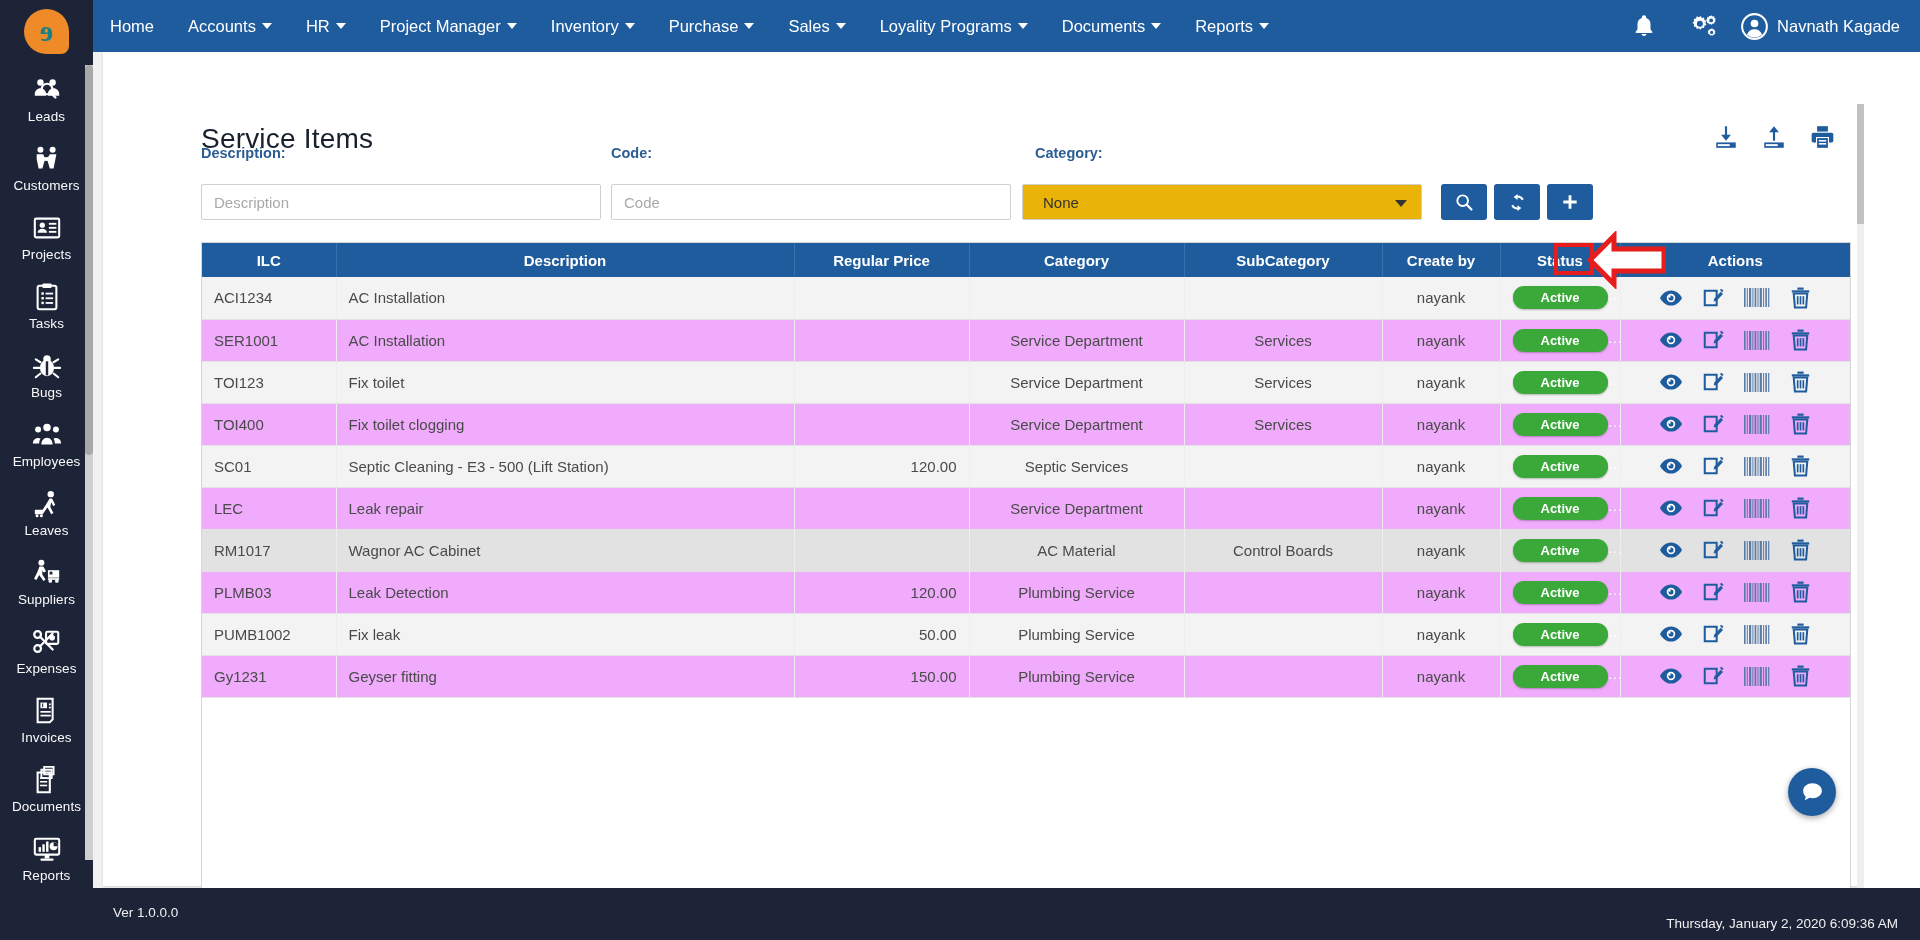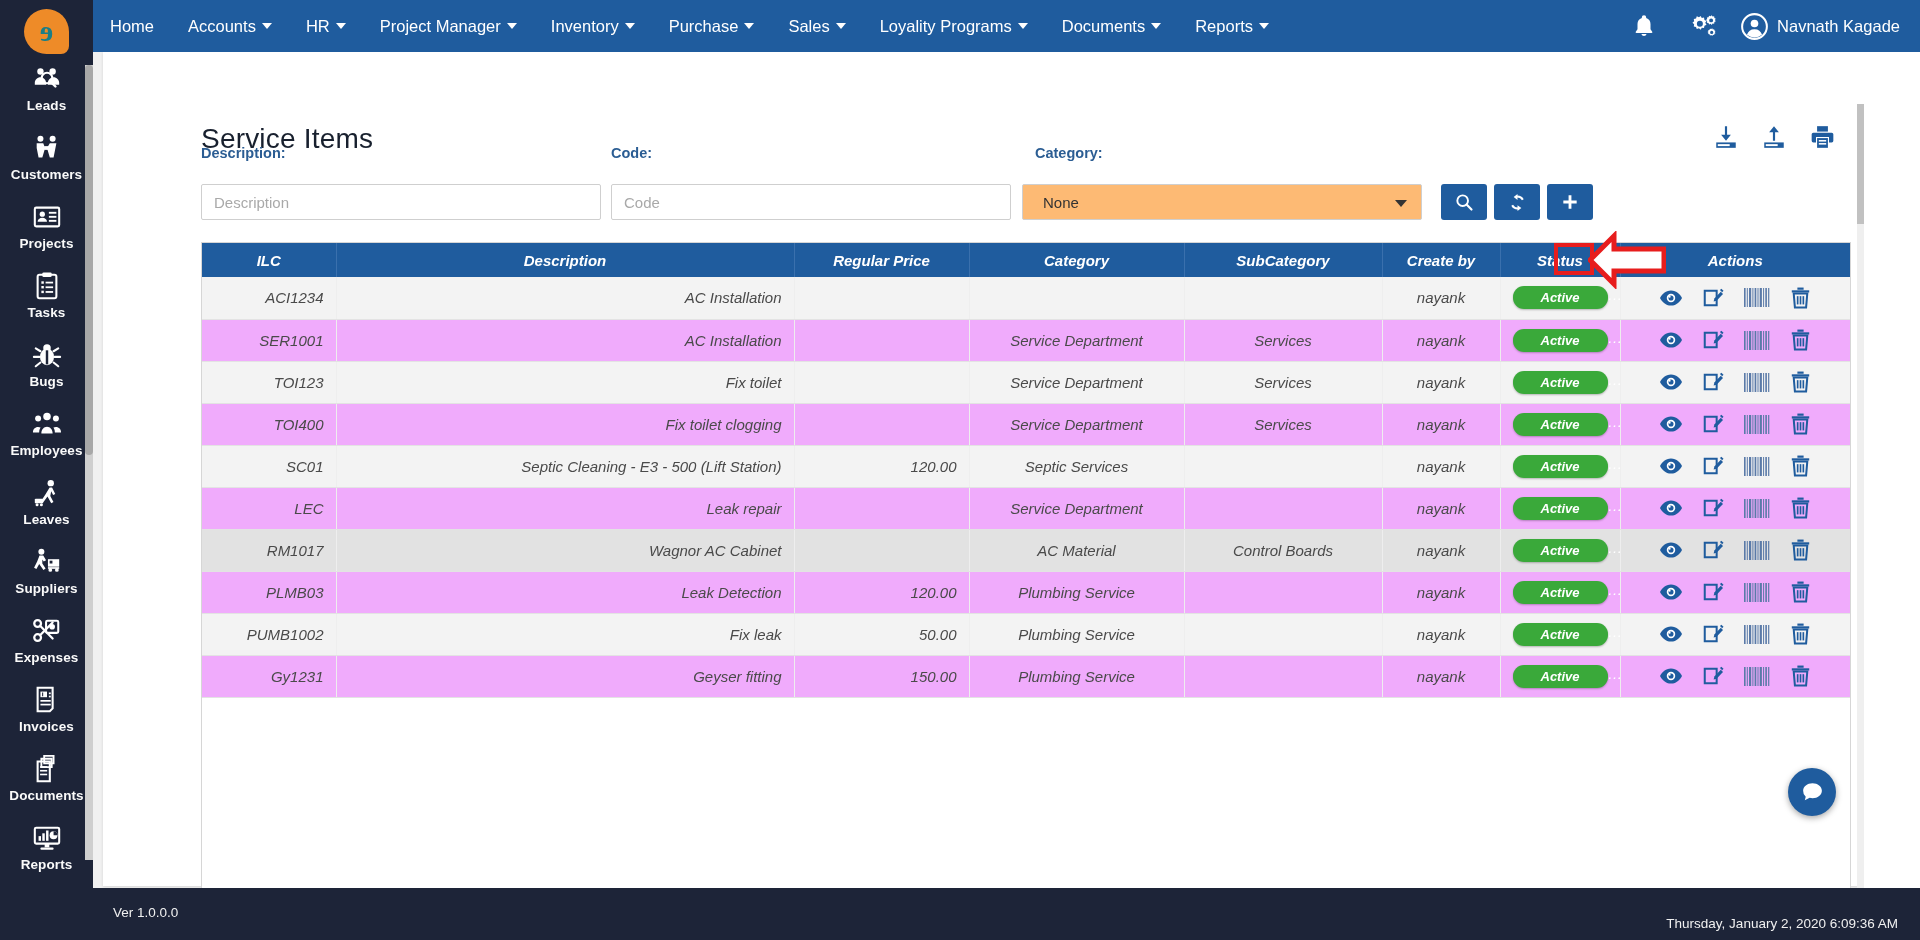--- a/index.html
+++ b/index.html
@@ -29,24 +29,23 @@
   .logo-circle {
     width: 45px; height: 45px; border-radius: 50% 50% 50% 8px;
     background: #ee8b28;
     display: flex; align-items: center; justify-content: center;
     font-family: "Liberation Serif", serif;
     color: #1a7e87; font-size: 30px; font-weight: bold;
     line-height: 1;
     transform: scaleX(-1);
   }
   #side-scroll {
-    position: absolute; top: 51px; left: 0;
+    position: absolute; top: 62px; left: 0;
     width: 90px; height: 838px;
     overflow: hidden;
-    font-weight: bold;
   }
   .side-item {
     width: 93px;
     padding: 10px 0 7px 0;
     text-align: center;
     color: #fdfdfd;
     cursor: pointer;
   }
   .side-item .ico {
     display: block; height: 34px; line-height: 34px;
@@ -148,21 +147,21 @@
     padding: 0 12px;
     color: #444;
     font-family: "Liberation Sans", sans-serif;
     border-radius: 2px;
   }
   .flt-input::placeholder { color: #a9a9a9; }
   #cat-select {
     position: absolute;
     left: 929px; top: 132px;
     width: 400px; height: 36px;
-    border: 1px solid #cfcfcf; background: #fdba74;
+    border: 1px solid #cfcfcf; background: #eab308;
     border-radius: 2px;
     display: flex; align-items: center;
     padding: 0 12px 0 20px;
     font-size: 15px; color: #333;
     cursor: pointer;
   }
   #cat-select .sel-caret {
     position: absolute; right: 14px; top: 15px;
     width: 0; height: 0;
     border-left: 6px solid transparent;
@@ -181,21 +180,20 @@
   
   #tbl-wrap {
     position: absolute; left: 108px; top: 190px;
     width: 1650px; height: 650px;
     border: 1px solid #d6d6d6;
     background: #fff;
   }
   table#items {
     width: 100%; border-collapse: collapse;
     table-layout: fixed;
-    font-style: italic;
   }
   table#items thead th {
     background: #1f5c9e;
     color: #ffffff;
     font-size: 15px;
     font-weight: bold;
     height: 34px;
     text-align: center;
     border-right: 1px solid #3a70ad;
     white-space: nowrap;
@@ -209,21 +207,21 @@
     border-right: 1px solid #eeeeee;
     padding: 0 12px;
     white-space: nowrap;
     overflow: hidden;
     text-overflow: ellipsis;
   }
   table#items tbody td:last-child { border-right: none; }
   tbody tr.odd  td { background: #f3f3f3; }
   tbody tr.even td { background: #f0abfc; }
   tbody tr.hov  td { background: #e2e2e2; }
-  .c-left   { text-align: right; }
+  .c-left   { text-align: left; }
   .c-right  { text-align: right; }
   .c-center { text-align: center; }
   .badge-active {
     display: inline-block;
     background: #3aa93a;
     color: #ffffff;
     font-size: 13px; font-weight: bold;
     padding: 4px 28px;
     border-radius: 11px;
     box-shadow: 0 1px 2px rgba(0,0,0,.25);

